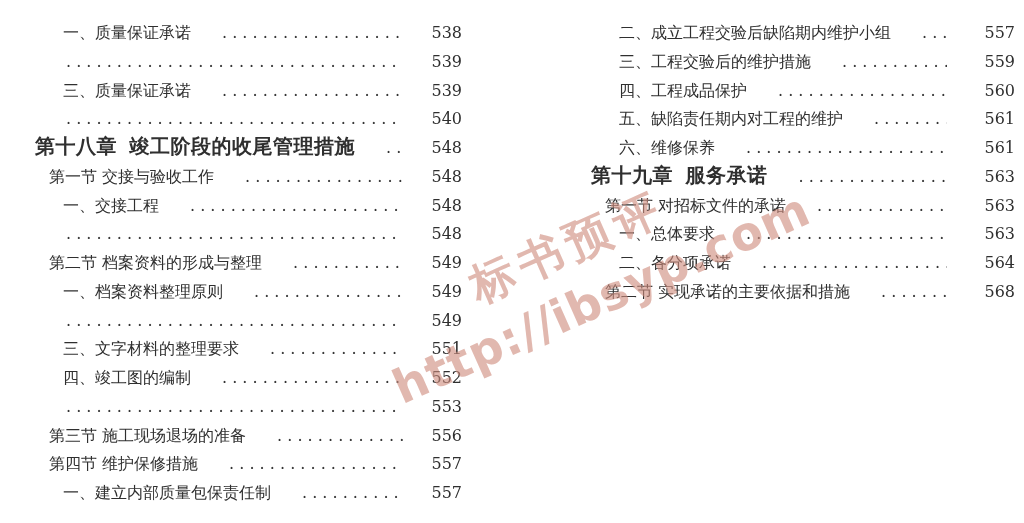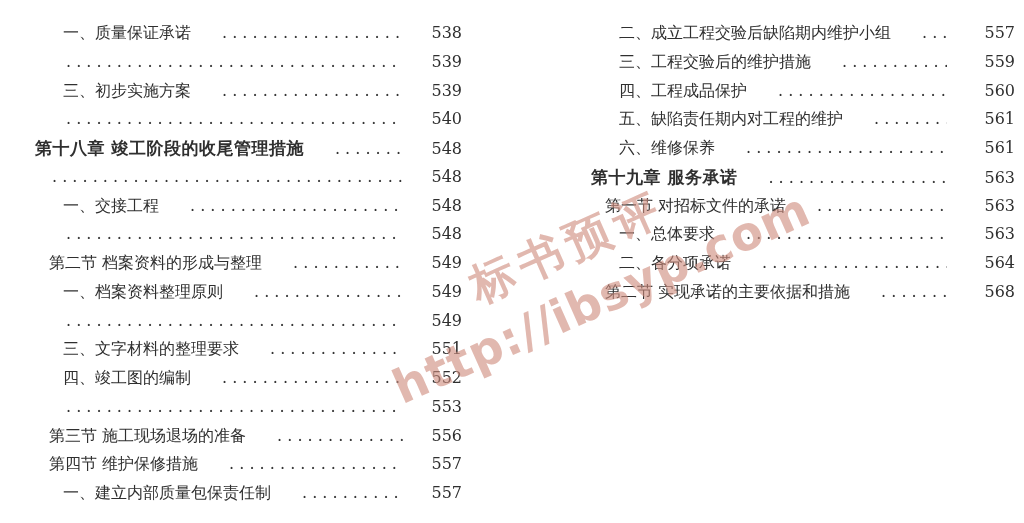--- a/index.html
+++ b/index.html
@@ -31,22 +31,23 @@
     height: 28.75px;
     line-height: 28.75px;
     font-size: 16px;
     white-space: nowrap;
     gap: 28px;
   }
   .row.section { padding-left: 14px; }
   .row.item    { padding-left: 28px; }
   .row.chapter .label {
     font-weight: bold;
-    font-size: 17px;
+    font-size: 20px;
     letter-spacing: 0.5px;
+    font-family: Liberation Mono, monospace;
   }
   .label { white-space: nowrap; }
   .dots {
     flex: 1 1 auto;
     overflow: hidden;
     white-space: nowrap;
     padding-left: 3px;
     color: #343434;
   }
   .pg { white-space: nowrap; }
@@ -88,37 +89,38 @@
     <span class="dots">. . . . . . . . . . . . . . . . . . . . . . . . . . . . . . . . . . . . . . . . . . . . . . . . . . . . . . . . . . . . . . . . . . . . . . . . . . . . . . . . . . . . . . . . . . . . . . . . . . . . . . . . . . . . . . . . . . . . . . . . </span>
     <span class="pg">538</span>
   </div>
 
   <div class="row item">
     <span class="dots">. . . . . . . . . . . . . . . . . . . . . . . . . . . . . . . . . . . . . . . . . . . . . . . . . . . . . . . . . . . . . . . . . . . . . . . . . . . . . . . . . . . . . . . . . . . . . . . . . . . . . . . . . . . . . . . . . . . . . . . . </span>
     <span class="pg">539</span>
   </div>
 
   <div class="row item">
-    <span class="label">三、初步实施方案</span>
+    <span class="label">三、质量保证承诺</span>
     <span class="dots">. . . . . . . . . . . . . . . . . . . . . . . . . . . . . . . . . . . . . . . . . . . . . . . . . . . . . . . . . . . . . . . . . . . . . . . . . . . . . . . . . . . . . . . . . . . . . . . . . . . . . . . . . . . . . . . . . . . . . . . . </span>
     <span class="pg">539</span>
   </div>
 
   <div class="row item">
     <span class="dots">. . . . . . . . . . . . . . . . . . . . . . . . . . . . . . . . . . . . . . . . . . . . . . . . . . . . . . . . . . . . . . . . . . . . . . . . . . . . . . . . . . . . . . . . . . . . . . . . . . . . . . . . . . . . . . . . . . . . . . . . </span>
     <span class="pg">540</span>
   </div>
 
   <div class="row chapter">
     <span class="label">第十八章 竣工阶段的收尾管理措施</span>
     <span class="dots">. . . . . . . . . . . . . . . . . . . . . . . . . . . . . . . . . . . . . . . . . . . . . . . . . . . . . . . . . . . . . . . . . . . . . . . . . . . . . . . . . . . . . . . . . . . . . . . . . . . . . . . . . . . . . . . . . . . . . . . . </span>
     <span class="pg">548</span>
   </div>
 
   <div class="row section">
+    <span class="label">第一节 交接与验收工作</span>
     <span class="dots">. . . . . . . . . . . . . . . . . . . . . . . . . . . . . . . . . . . . . . . . . . . . . . . . . . . . . . . . . . . . . . . . . . . . . . . . . . . . . . . . . . . . . . . . . . . . . . . . . . . . . . . . . . . . . . . . . . . . . . . . </span>
     <span class="pg">548</span>
   </div>
 
   <div class="row item">
     <span class="label">一、交接工程</span>
     <span class="dots">. . . . . . . . . . . . . . . . . . . . . . . . . . . . . . . . . . . . . . . . . . . . . . . . . . . . . . . . . . . . . . . . . . . . . . . . . . . . . . . . . . . . . . . . . . . . . . . . . . . . . . . . . . . . . . . . . . . . . . . . </span>
     <span class="pg">548</span>
   </div>
 

